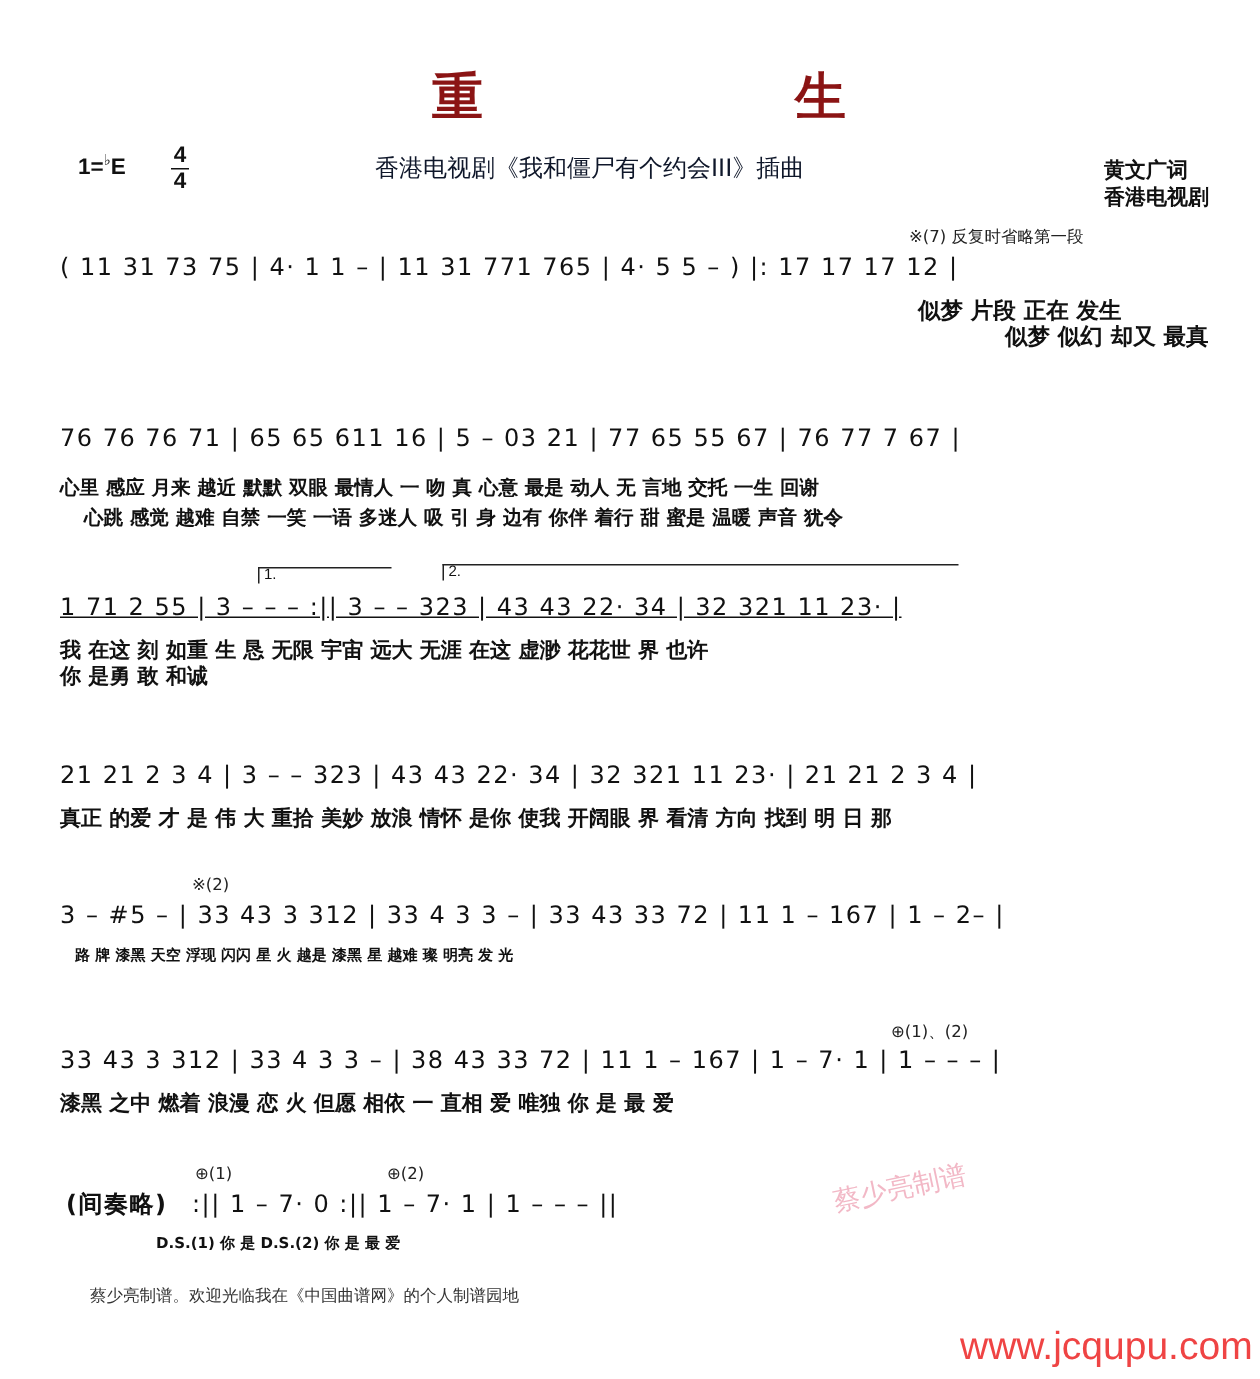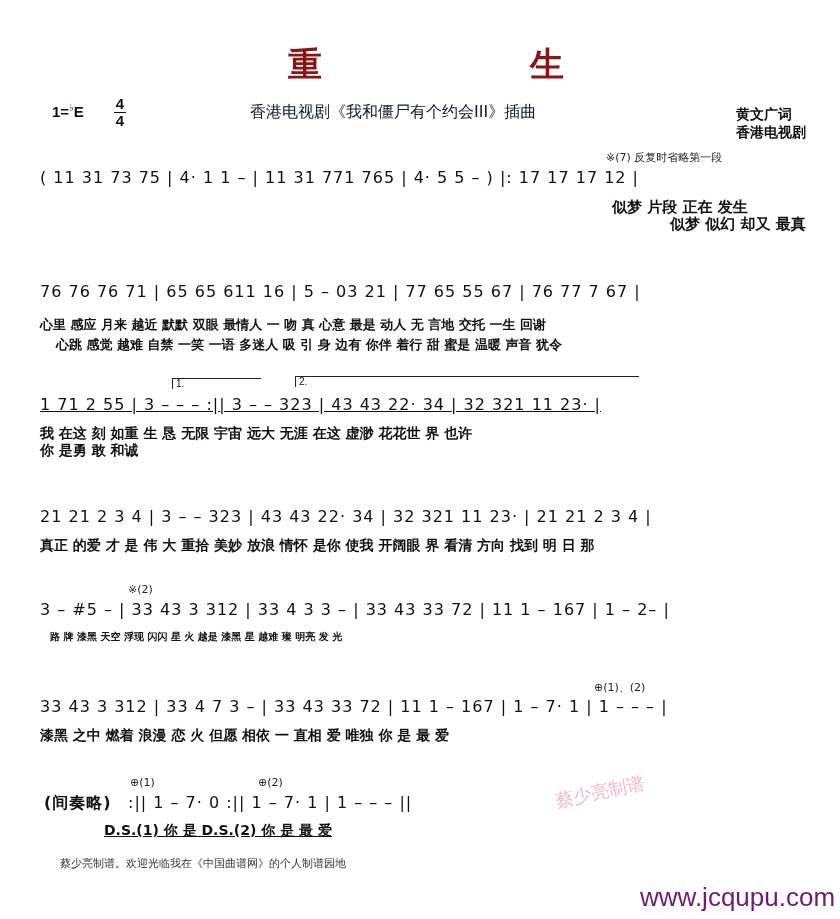--- a/index.html
+++ b/index.html
@@ -12,21 +12,21 @@
   .key sup { font-size:10px; }
   .timesig { left:114px; top:97px; font-size:15px; font-weight:bold; line-height:14px; text-align:center; }
   .timesig .bar { border-top:1px solid #111; width:12px; margin:1px 0; }
   .subtitle { left:250px; top:102px; font-size:16px; color:#0f172a; font-family:"DejaVu Sans",sans-serif; }
   .credits { left:736px; top:106px; font-size:14px; font-weight:bold; line-height:18px; font-family:Liberation Mono, monospace; }
   .note-row { font-size:16px; white-space:nowrap; font-family:"DejaVu Sans",sans-serif; letter-spacing:1px; }
   .lyric { font-size:15px; font-weight:bold; white-space:nowrap; font-family:"DejaVu Sans",sans-serif; }
   .anno { font-size:11px; color:#222; font-family:"DejaVu Sans",sans-serif; white-space:nowrap; }
   .volta { border-top:1px solid #222; border-left:1px solid #222; height:10px; font-size:10px; padding-left:3px; line-height:10px; }
   .footer { left:60px; top:856px; font-size:11px; color:#333; font-family:"DejaVu Sans",sans-serif; }
-  .site { left:640px; top:882px; font-size:26px; color:#701a75; font-family:"Liberation Sans",sans-serif; }
+  .site { left:640px; top:882px; font-size:26px; color:#ef4444; font-family:"Liberation Sans",sans-serif; }
   .watermark { left:555px; top:780px; font-size:18px; color:#f2b8c6; transform:rotate(-12deg); font-family:"DejaVu Serif",serif; }
 </style>
 </head>
 <body>
 
 <div class="abs title" style="left:288px;">重</div>
 <div class="abs title" style="left:530px;">生</div>
 
 <div class="abs key">
   <span>1=</span><sup>♭</sup><span>E</span>
@@ -58,24 +58,24 @@
 <div class="abs lyric" style="left:40px; top:442px; font-size:14px;">你 是勇 敢 和诚</div>
 
 <div class="abs note-row" style="left:40px; top:507px;">21 21 2 3 4 | 3 – – 323 | 43 43 22· 34 | 32 321 11 23· | 21 21 2 3 4 |</div>
 <div class="abs lyric" style="left:40px; top:537px; font-size:14px;">真正 的爱 才 是 伟  大        重拾  美妙 放浪 情怀 是你  使我 开阔眼   界 看清   方向 找到 明 日 那</div>
 
 <div class="abs anno" style="left:128px; top:583px;">※(2)</div>
 <div class="abs note-row" style="left:40px; top:600px;">3 – #5 – | 33 43 3 312 | 33 4 3 3 – | 33 43 33 72 | 11 1 – 167 | 1 – 2– |</div>
 <div class="abs lyric" style="left:40px; top:630px; font-size:10px;margin-left:10px;">路   牌     漆黑 天空    浮现  闪闪 星 火       越是 漆黑  星 越难    璨         明亮  发   光</div>
 
 <div class="abs anno" style="left:594px; top:680px;">⊕(1)、(2)</div>
-<div class="abs note-row" style="left:40px; top:697px;">33 43 3 312 | 33 4 7 3 – | 33 43 33 72 | 11 1 – 167 | 1 – 7· 1 | 1 – – – |</div>
+<div class="abs note-row" style="left:40px; top:697px;">33 43 3 312 | 33 4 3 3 – | 38 43 33 72 | 11 1 – 167 | 1 – 7· 1 | 1 – – – |</div>
 <div class="abs lyric" style="left:40px; top:727px; font-size:14px;">漆黑 之中     燃着  浪漫 恋 火      但愿 相依  一 直相   爱        唯独  你   是 最  爱</div>
 
 <div class="abs anno" style="left:130px; top:776px;">⊕(1)</div>
 <div class="abs anno" style="left:258px; top:776px;">⊕(2)</div>
 <div class="abs note-row" style="left:44px; top:793px; font-weight:bold;">(间奏略)</div>
 <div class="abs note-row" style="left:128px; top:793px;">:|| 1 – 7· 0 :|| 1 – 7· 1 | 1 – – – ||</div>
-<div class="abs lyric" style="left:104px; top:822px; font-size:14px;text-decoration:underline;">D.S.(1) 你   是  D.S.(2) 你   是  最   爱</div>
+<div class="abs lyric" style="left:104px; top:822px; font-size:10px;">D.S.(1) 你   是  D.S.(2) 你   是  最   爱</div>
 
 <div class="abs watermark">蔡少亮制谱</div>
 <div class="abs footer">蔡少亮制谱。欢迎光临我在《中国曲谱网》的个人制谱园地</div>
 <div class="abs site">www.jcqupu.com</div>
 
 </body></html>

